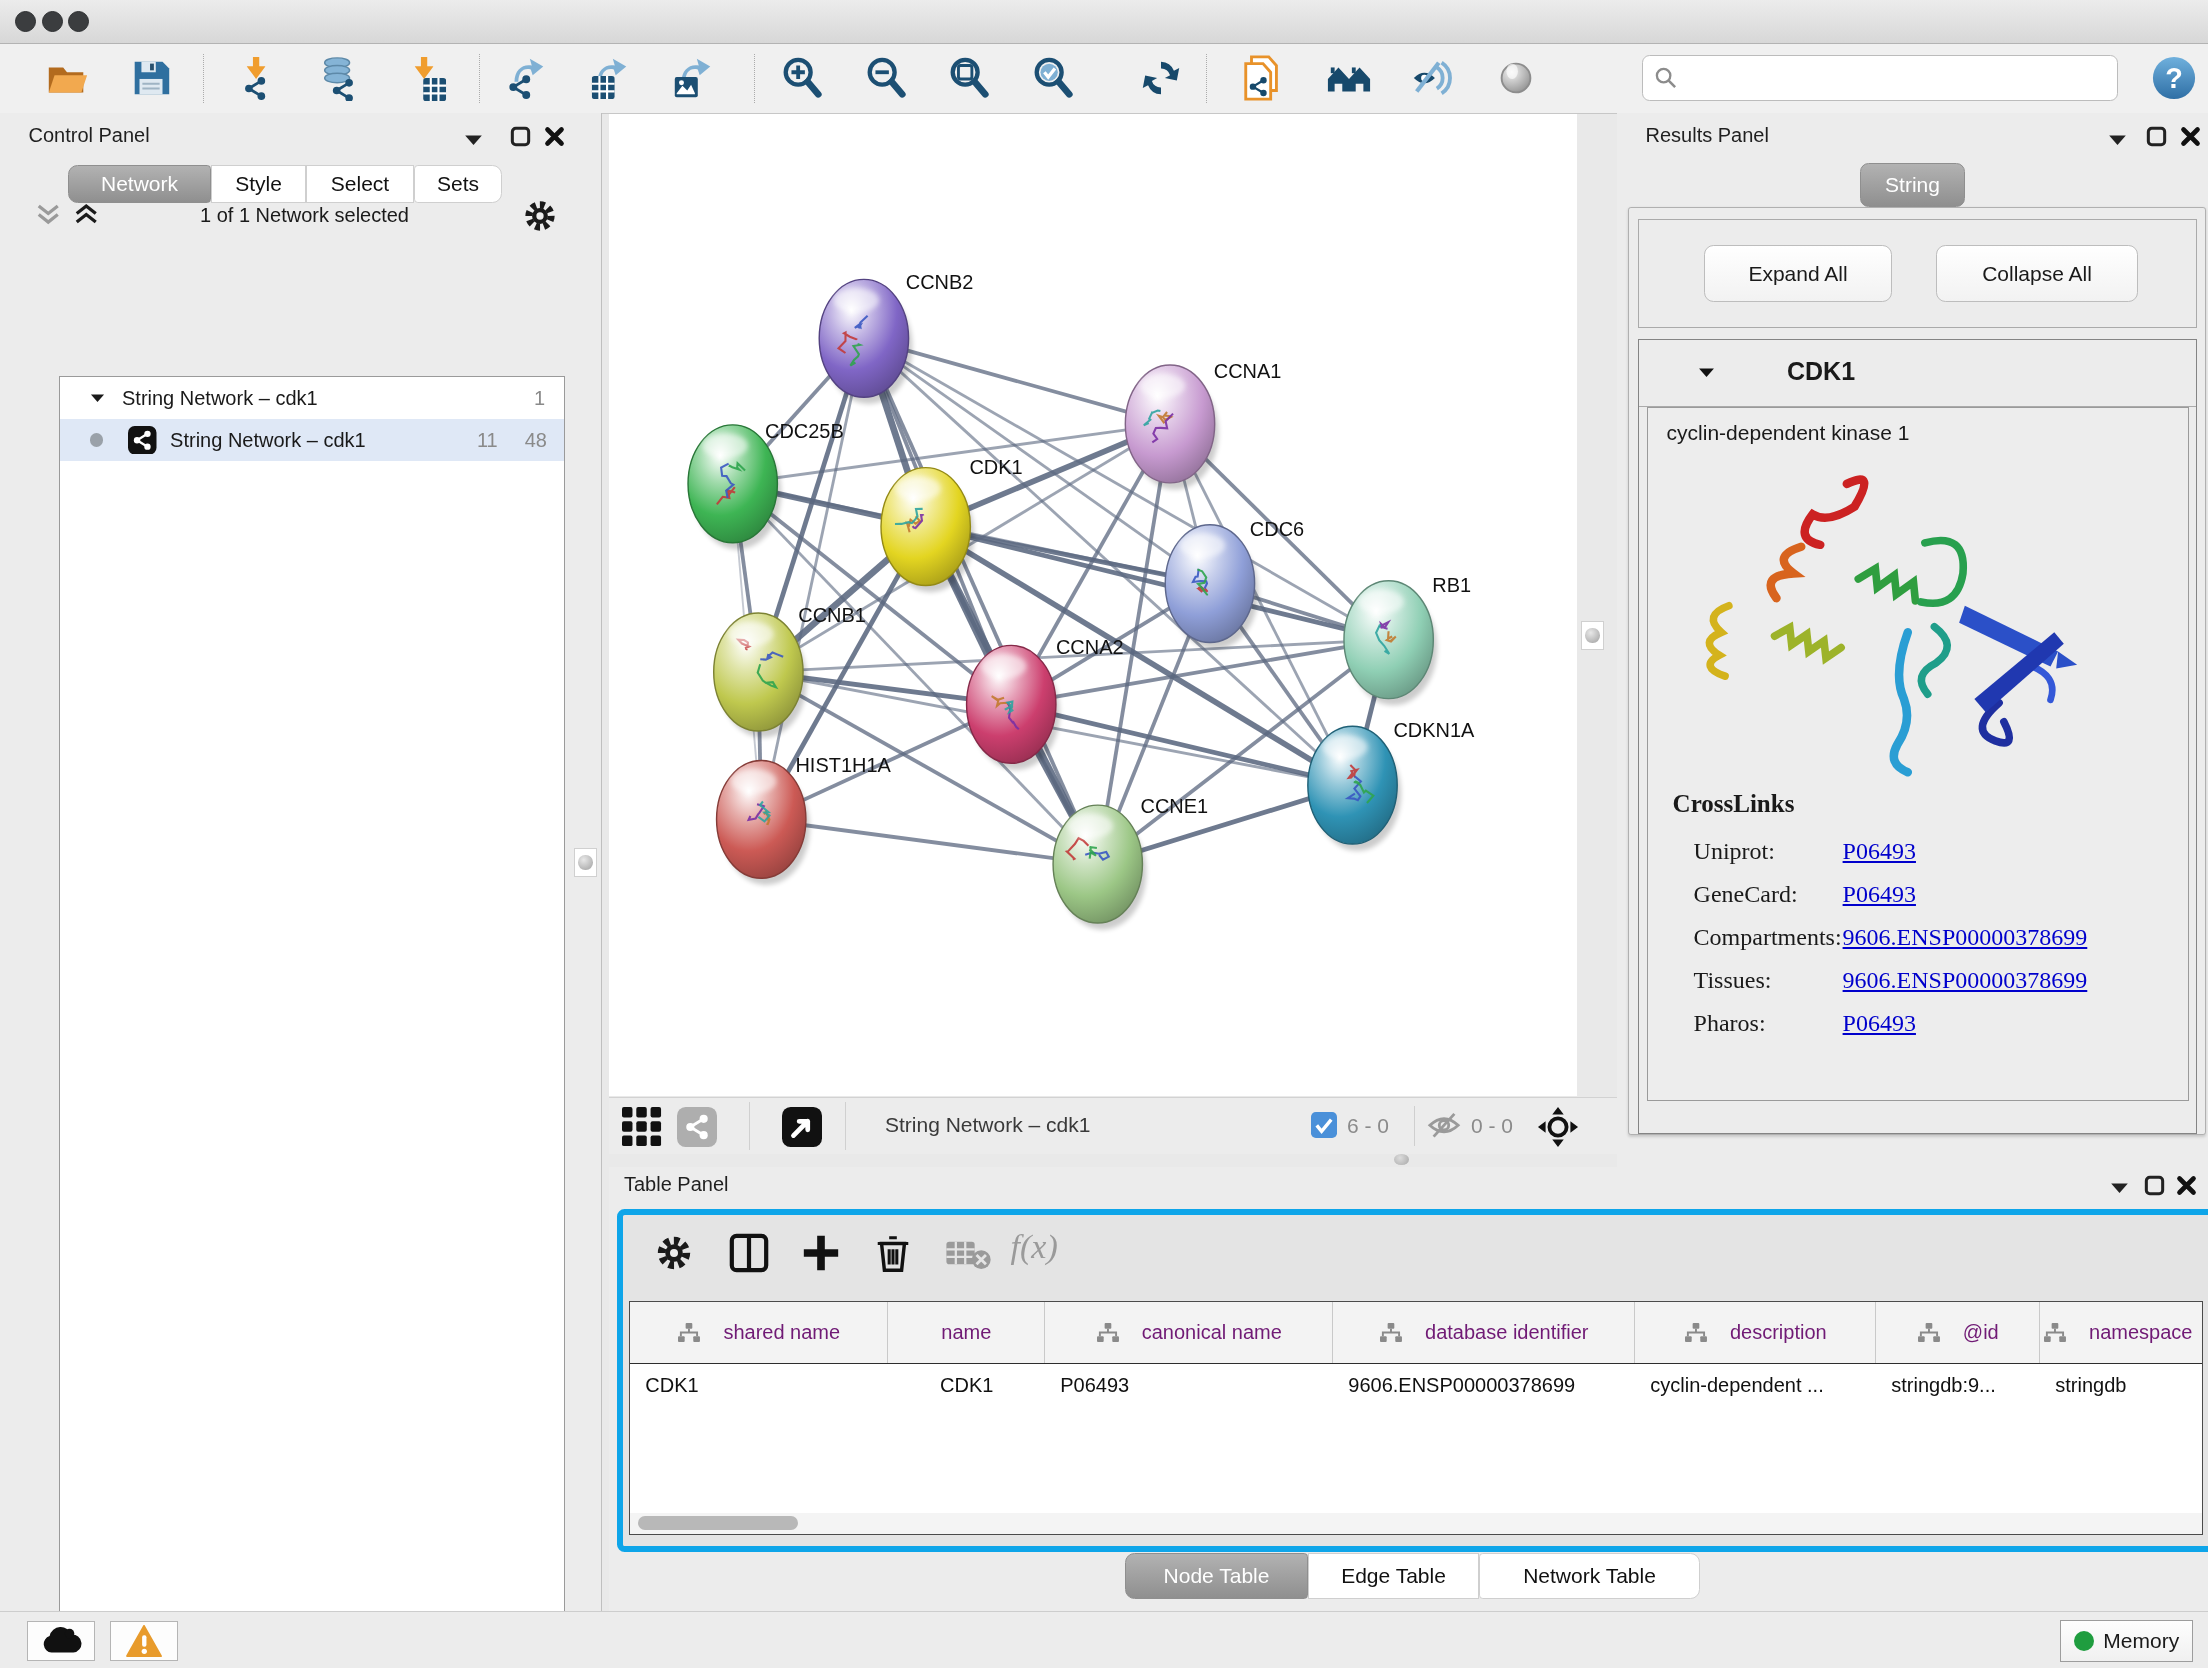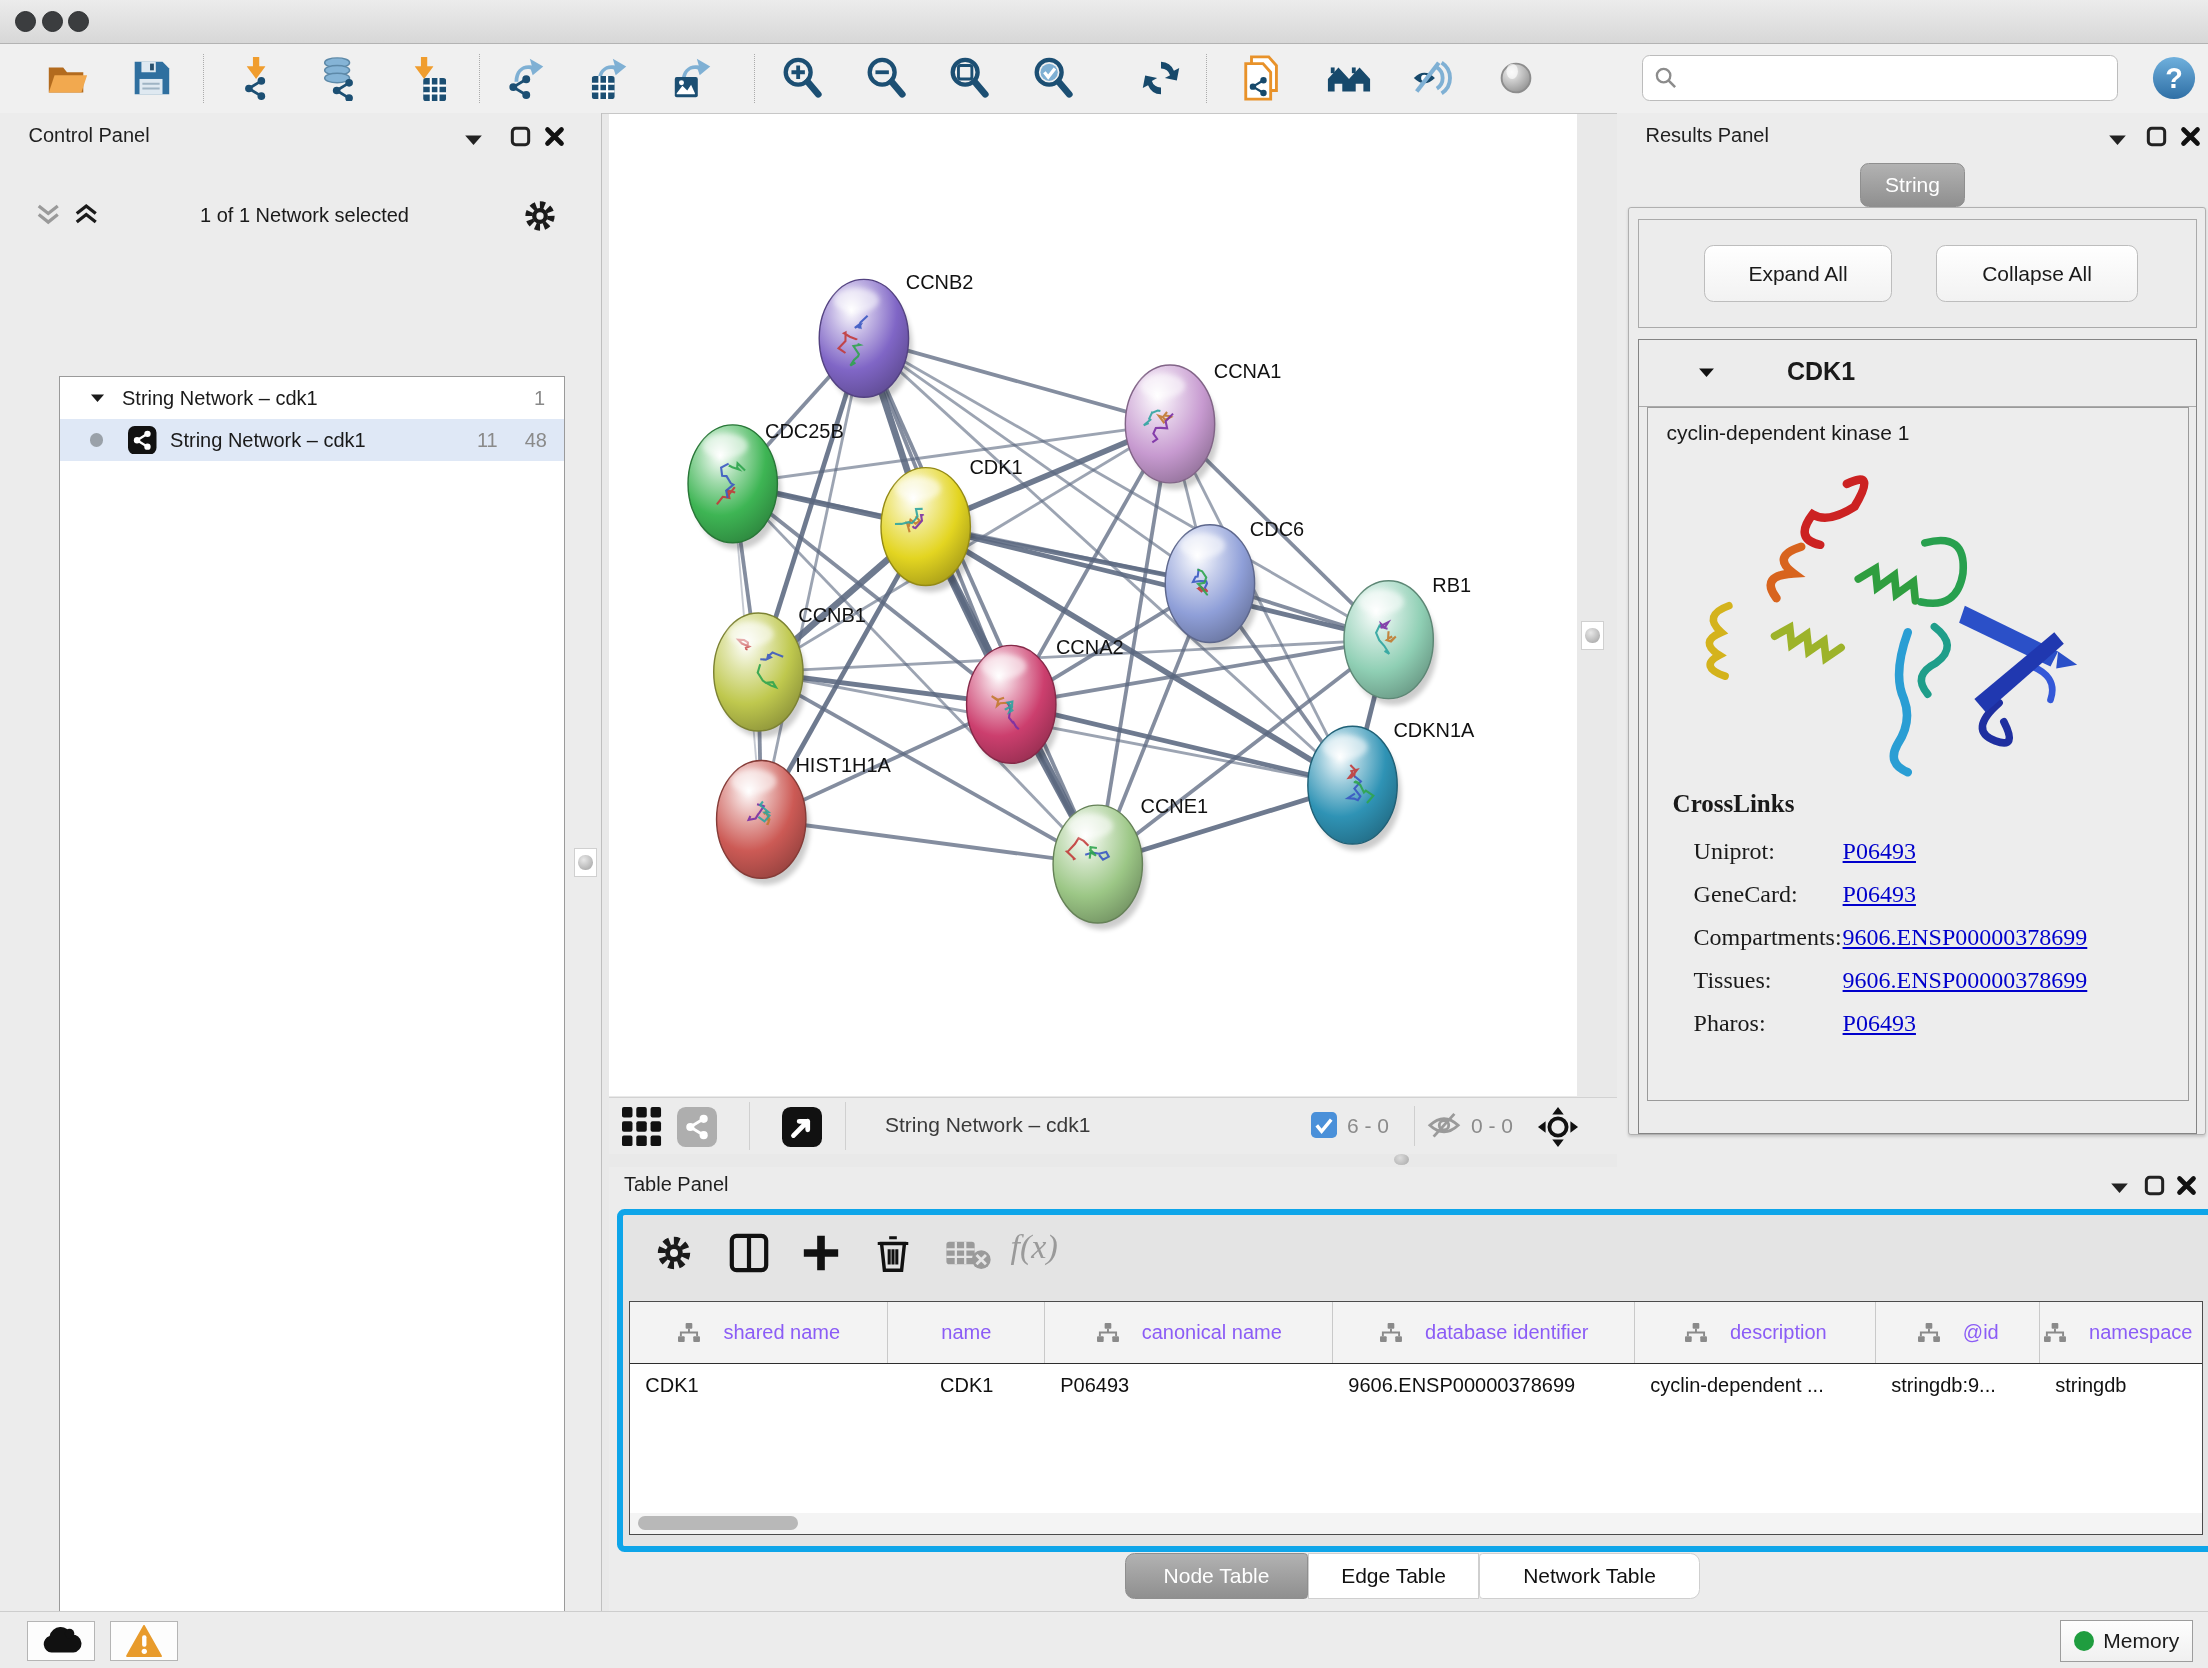--- a/index.html
+++ b/index.html
@@ -32,21 +32,21 @@
   .nb-txt{font-size:21px;color:#8a8a8a;}
   
   #results-panel{left:1617px;top:113px;width:592px;height:1498px;background:#ececec;}
   .link{color:#0000cc;text-decoration:underline;}
   .serif{font-family:"Liberation Serif",serif;}
   .btn-pill{background:linear-gradient(#ffffff,#f2f2f2);border:1.9px solid #bdbdbd;border-radius:9.5px;
             font-size:21px;display:flex;align-items:center;justify-content:center;}
   
   #table-panel{left:609px;top:1167px;width:1600px;height:444px;background:#ececec;}
   #tp-box{left:7.6px;top:42px;width:1588px;height:331px;background:#e4e4e4;border:6px solid #0ea5e9;border-radius:7.6px;}
-  .th{display:flex;align-items:center;justify-content:center;gap:23px;font-size:20px;color:#8b5cf6;
+  .th{display:flex;align-items:center;justify-content:center;gap:23px;font-size:20px;color:#701a75;
       border-right:1px solid #c9c9c9;box-sizing:border-box;height:100%;}
   .td{font-size:20px;color:#111;padding:9.5px 0 0 15px;box-sizing:border-box;white-space:nowrap;overflow:hidden;}
   
   #statusbar{left:0;top:1611px;width:2208px;height:57px;background:#ececec;border-top:1px solid #cdcdcd;}
   .sq-btn{width:68px;height:40px;background:#fdfdfd;border:1.9px solid #b5b5b5;display:flex;
           align-items:center;justify-content:center;box-sizing:border-box;}
   .handle{background:#fff;border:1px solid #d0d0d0;display:flex;align-items:center;justify-content:center;}
   .handle i{display:block;border-radius:50%;background:radial-gradient(circle at 38% 32%,#e8e8e8,#9f9f9f);}
 </style>
 </head>
@@ -231,20 +231,26 @@
   <svg class="abs" style="left:464px;top:21px" width="19" height="12.4" viewBox="0 0 20 13">
     <use href="#sym-caret" width="20" height="13" fill="#222"></use>
     </svg>
   <svg class="abs" style="left:510px;top:13.3px;color:#222" width="21" height="21" viewBox="0 0 22 22">
     <use href="#sym-maxbox" width="22" height="22"></use>
     </svg>
   <svg class="abs" style="left:544px;top:13.3px;color:#111" width="21" height="21" viewBox="0 0 22 22">
     <use href="#sym-close" width="22" height="22"></use>
     </svg>
 
+  <div class="abs" style="left:68px;top:52px;display:flex">
+    <div class="tabbtn active" style="width:143px;border-radius:9.5px 3.8px 3.8px 9.5px">Network</div>
+    <div class="tabbtn" style="width:95px">Style</div>
+    <div class="tabbtn" style="width:108px">Select</div>
+    <div class="tabbtn" style="width:88px;border-radius:3.8px 9.5px 9.5px 3.8px">Sets</div>
+  </div>
 
   <svg class="abs" style="left:34px;top:89px" width="28.5" height="25" viewBox="0 0 30 26">
     <path d="M5 4 l10 8 10 -8 M5 13 l10 8 10 -8" stroke="#9a9a9a" stroke-width="3.4" fill="none"></path>
   </svg>
   <svg class="abs" style="left:72px;top:89px" width="28.5" height="25" viewBox="0 0 30 26">
     <path d="M5 12 l10 -8 10 8 M5 21 l10 -8 10 8" stroke="#1a1a1a" stroke-width="3.4" fill="none"></path>
   </svg>
   <div class="abs" style="left:124px;top:91px;width:361px;text-align:center;font-size:20px">1 of 1 Network selected</div>
   <svg class="abs" style="left:521px;top:84px;color:#1a1a1a" width="38" height="38" viewBox="0 0 40 40">
     <use href="#sym-gear" width="40" height="40"></use>

